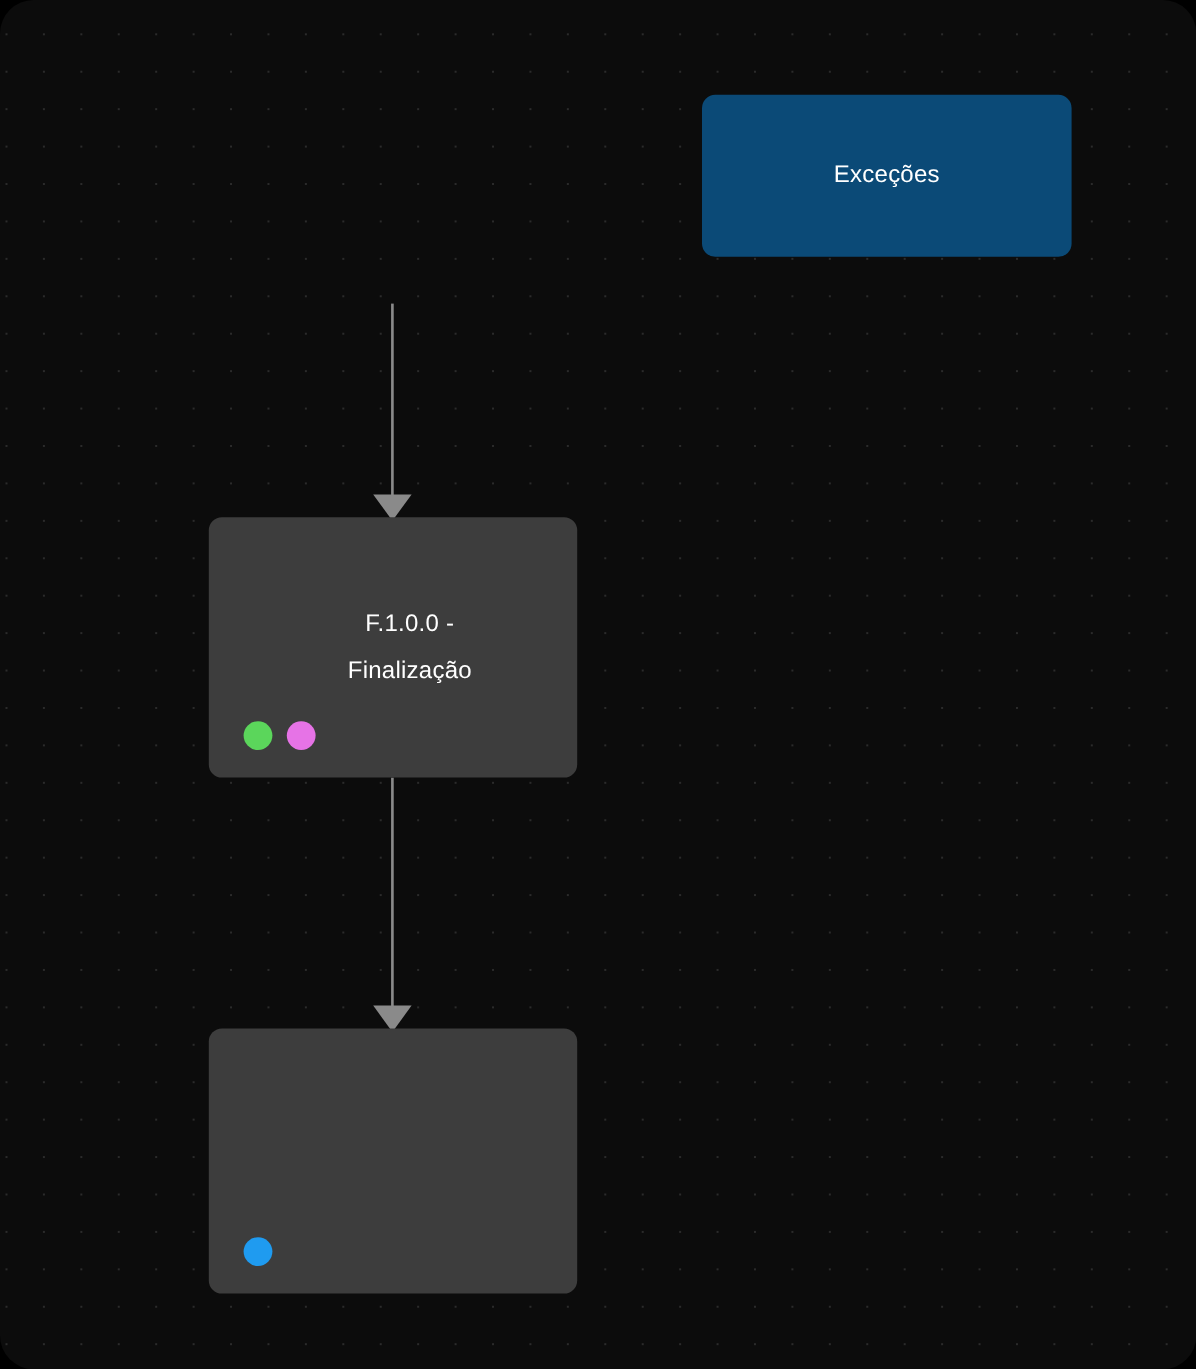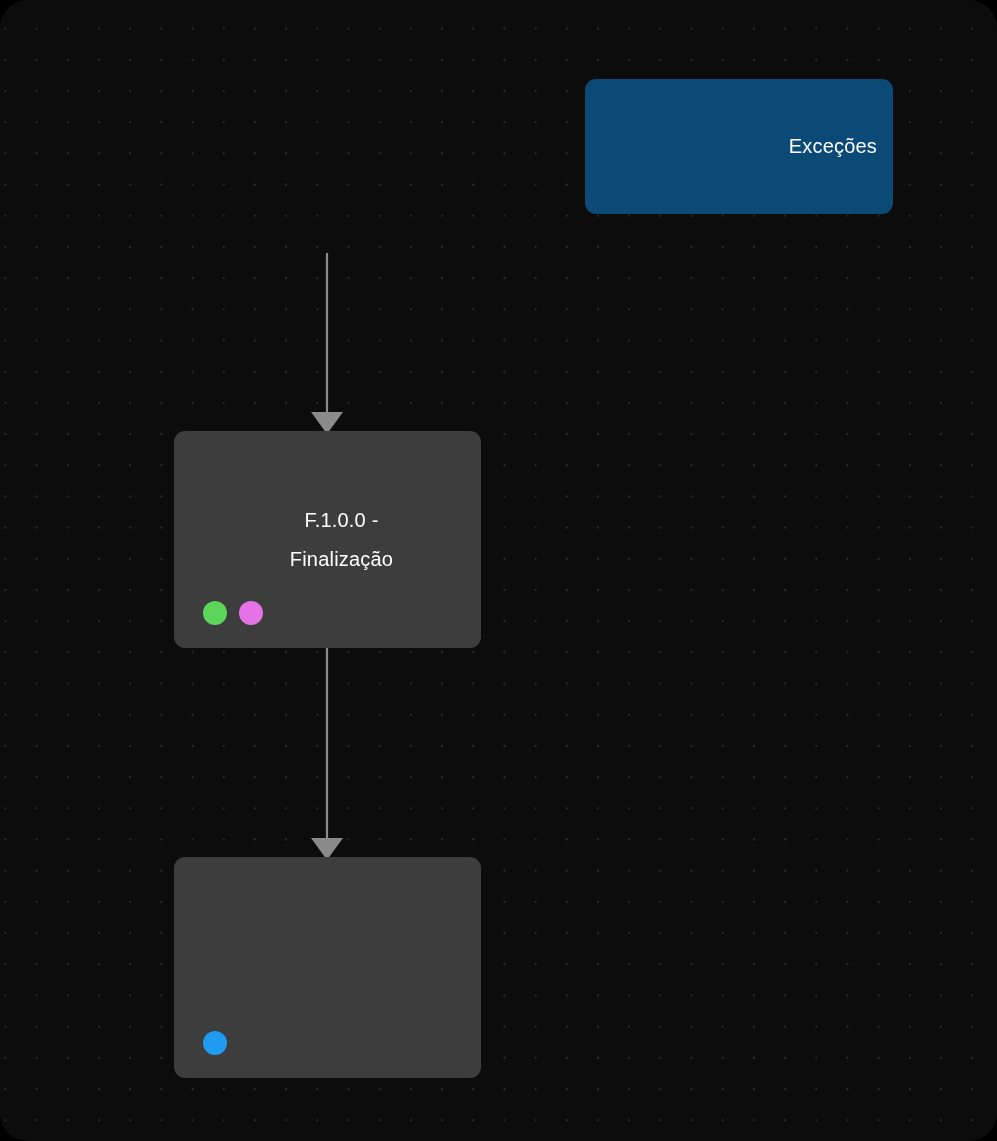--- a/index.html
+++ b/index.html
@@ -100,21 +100,21 @@
       <line x1="327" y1="253" x2="327" y2="414" stroke="#8a8a8a" stroke-width="2.2"></line>
       <polygon points="311,412 343,412 327,434" fill="#8a8a8a"></polygon>
     </g>
     <g>
       <line x1="327" y1="648" x2="327" y2="840" stroke="#8a8a8a" stroke-width="2.2"></line>
       <polygon points="311,838 343,838 327,860" fill="#8a8a8a"></polygon>
     </g>
   </svg>
 
 
-  <div class="node node-start" style="left:585px; top:79px; width:308px; height:135px;justify-content:flex-end;">
+  <div class="node node-start" style="left:585px; top:79px; width:308px; height:135px;">
     <span class="node-label">Exceções</span>
   </div>
 
   <div class="node node-group" style="left:174px; top:431px; width:307px; height:217px;padding-left:44px;">
     <span class="node-label">F.1.0.0 -
 Finalização</span>
     <div class="badge-row">
       <span class="badge-dot" style="background:#5bd65b;"></span>
       <span class="badge-dot" style="background:#e673e6;"></span>
     </div>

